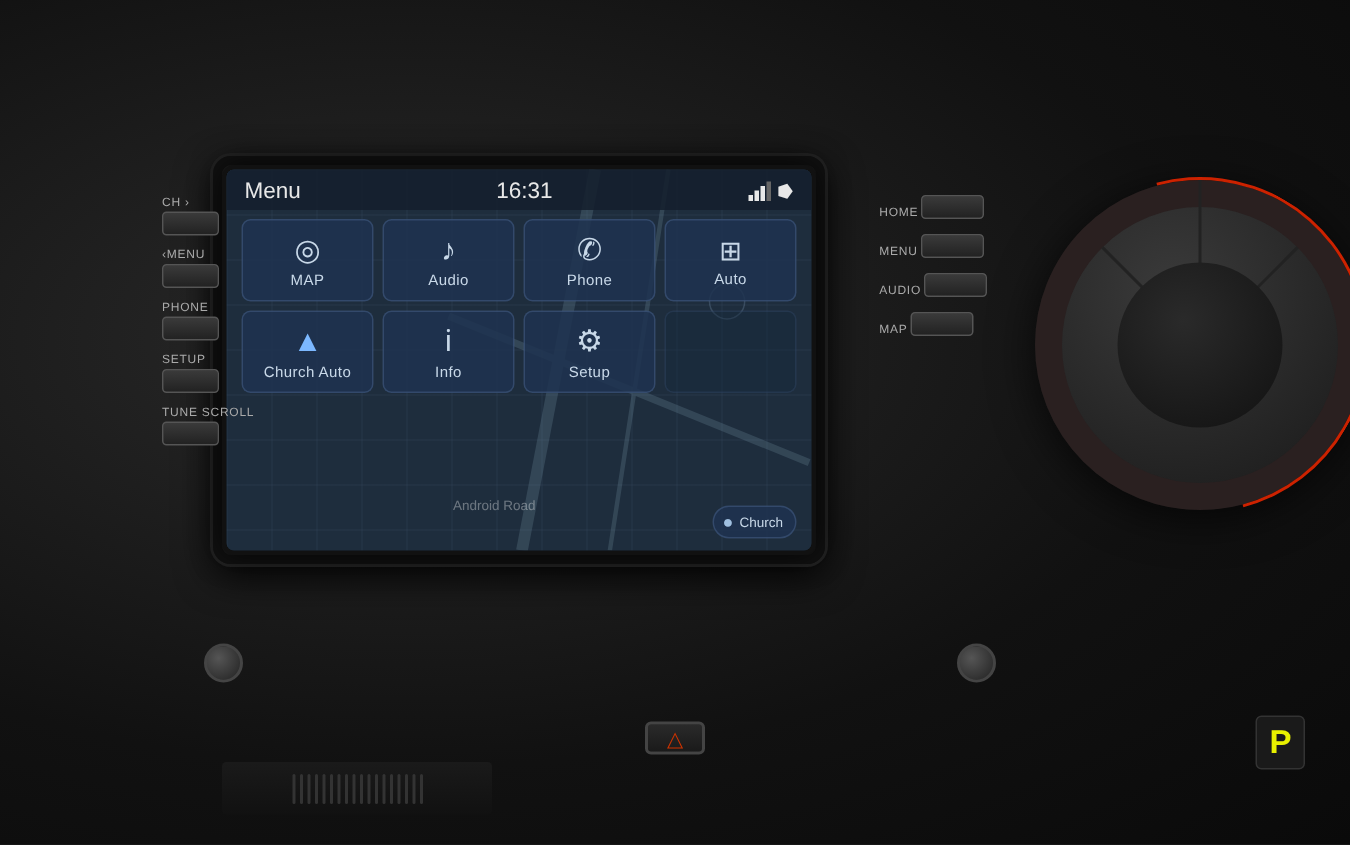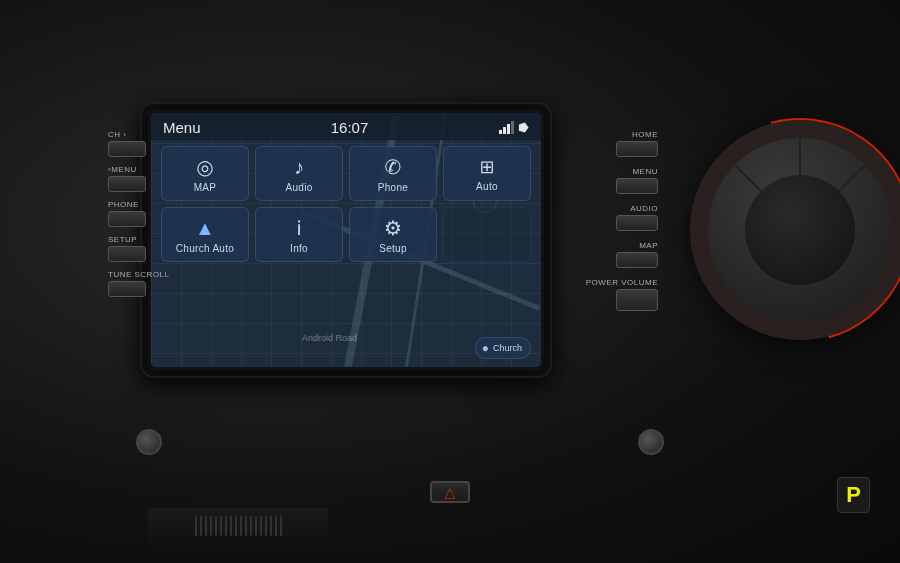--- a/index.html
+++ b/index.html
@@ -61,21 +61,20 @@
       right: 242px;
       top: 130px;
       display: flex;
       flex-direction: column;
       gap: 10px;
       z-index: 10;
     }
 
     .right-btn {
       display: flex;
-      flex-direction: column;
       align-items: flex-end;
       gap: 2px;
     }
 
     .right-btn-label {
       color: #aaa;
       font-size: 8px;
       letter-spacing: 0.5px;
       text-align: right;
     }
@@ -431,44 +430,39 @@
     <div class="right-btn-key"></div>
   </div>
   <div class="right-btn">
     <span class="right-btn-label">AUDIO</span>
     <div class="right-btn-key"></div>
   </div>
   <div class="right-btn">
     <span class="right-btn-label">MAP</span>
     <div class="right-btn-key"></div>
   </div>
-  <div class="right-btn">
-    <span class="right-btn-label">POWER
-VOLUME</span>
-    <div class="right-btn-key" style="height:22px;"></div>
-  </div>
 </div>
 
 <div class="screen-bezel"></div>
 
 <div class="screen-container">
 
   <div class="map-bg">
 
     <svg style="position:absolute;top:0;left:0;width:100%;height:100%;opacity:0.2" viewBox="0 0 396 260">
       <line x1="250" y1="0" x2="200" y2="260" stroke="#8ab" stroke-width="8"></line>
       <line x1="300" y1="0" x2="260" y2="260" stroke="#8ab" stroke-width="3"></line>
       <line x1="150" y1="100" x2="396" y2="200" stroke="#8ab" stroke-width="5"></line>
       <circle cx="340" cy="90" r="12" fill="none" stroke="#a0c0e0" stroke-width="1"></circle>
     </svg>
   </div>
 
   <div class="screen-header">
     <span class="header-title">Menu</span>
-    <span class="header-clock">16:07</span>
+    <span class="header-clock">16:31</span>
     <div class="header-icons">
       <div class="signal-icon">
         <div class="signal-bar" style="height:4px;"></div>
         <div class="signal-bar" style="height:7px;"></div>
         <div class="signal-bar" style="height:10px;"></div>
         <div class="signal-bar" style="height:13px;background:#666;"></div>
       </div>
       <span class="bt-icon">⭓</span>
     </div>
   </div>

